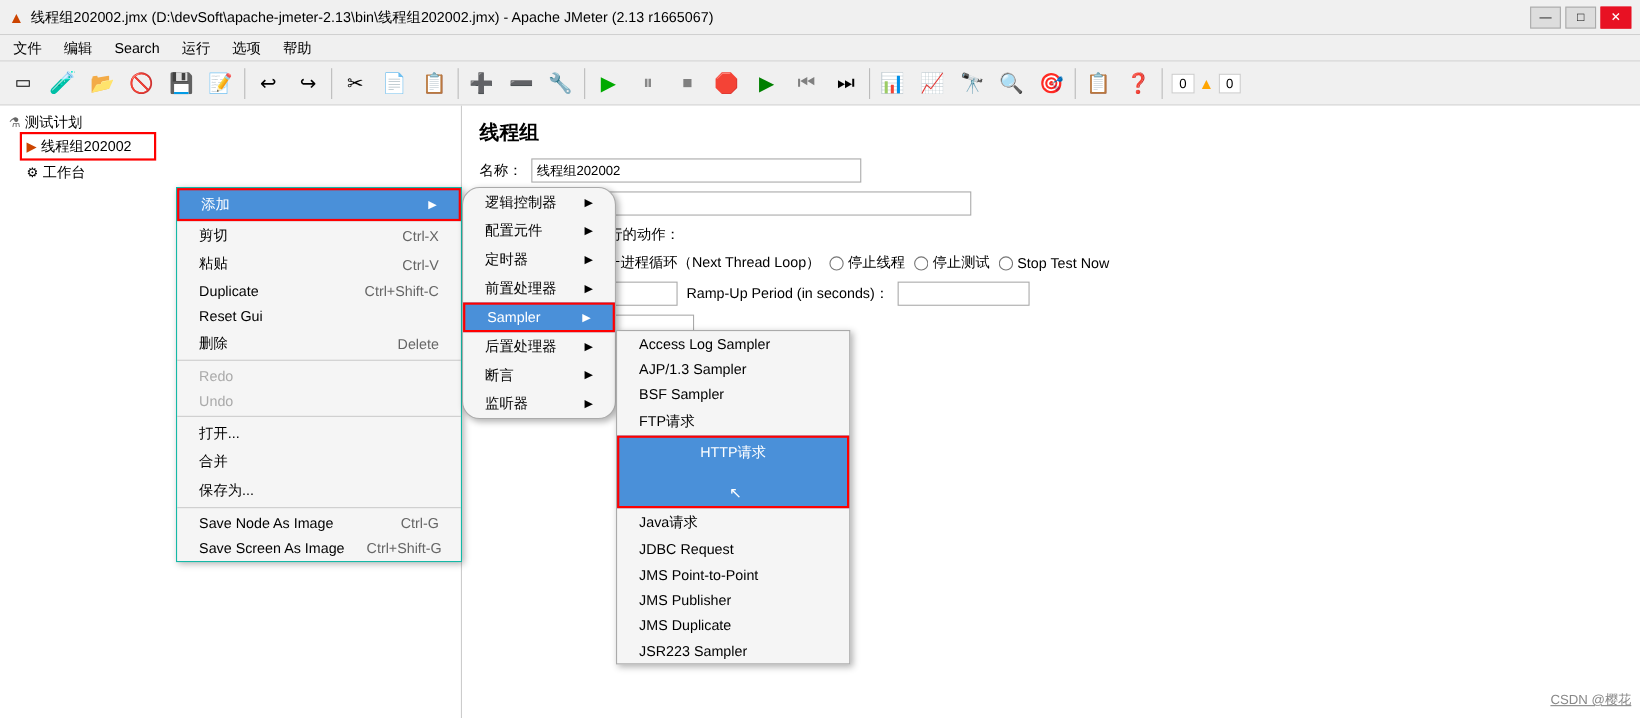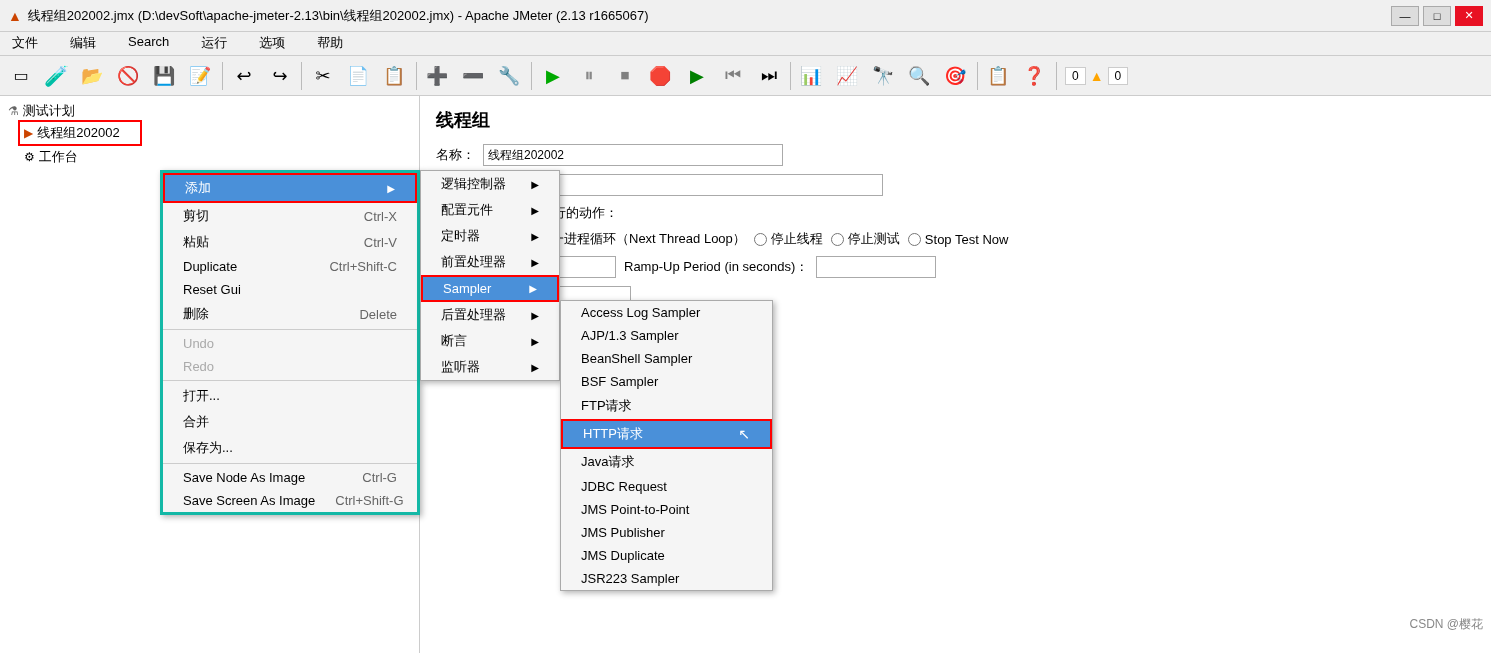--- a/index.html
+++ b/index.html
@@ -43,24 +43,24 @@
       justify-content: center;
       cursor: pointer;
       font-size: 11px;
     }
 
     
     .menu-bar {
       background: #f0f0f0;
       height: 24px;
       display: flex;
-      align-items: flex-start;
+      align-items: center;
       padding: 0 4px;
       border-bottom: 1px solid #ccc;
-      gap: 16px;
+      gap: 4px;
     }
     .menu-item {
       padding: 2px 8px;
       cursor: pointer;
       font-size: 13px;
     }
 
     
     .toolbar {
       background: #f0f0f0;
@@ -125,21 +125,21 @@
       font-size: 18px;
       font-weight: bold;
       margin-bottom: 12px;
       color: #000;
     }
 
     
     .context-menu {
       position: absolute;
       background: #f5f5f5;
-      border: 3px solid #14b8a6;
+      border: 1px solid #14b8a6;
       box-shadow: 2px 2px 6px rgba(0,0,0,0.3);
       z-index: 100;
       min-width: 160px;
     }
     .context-menu-item {
       padding: 4px 20px;
       cursor: pointer;
       display: flex;
       justify-content: space-between;
       align-items: center;
@@ -216,24 +216,25 @@
     }
     .radio-item {
       display: flex;
       align-items: center;
       gap: 4px;
     }
 
     
     .watermark {
       position: absolute;
-      bottom: 20px;
+      bottom: 8px;
       right: 8px;
       font-size: 12px;
       color: #888;
+      text-decoration: underline;
     }
 
     
     .tb-icon {
       font-size: 16px;
       line-height: 1;
     }
 
     .badge-area {
       display: flex;
@@ -254,20 +255,21 @@
     }
     
     .sampler-highlight-box {
       border: 2px solid red;
     }
     
     .http-highlight-box {
       background: #4a90d9;
       color: white;
       border: 2px solid red;
+      flex-direction: column;
     }
   </style>
 </head>
 <body>
 
 <div class="title-bar">
   <div class="title-bar-left">
     <span style="font-size:14px; color:#cc4400;">▲</span>
     <span>线程组202002.jmx (D:\devSoft\apache-jmeter-2.13\bin\线程组202002.jmx) - Apache JMeter (2.13 r1665067)</span>
   </div>
@@ -494,24 +496,24 @@
   </div>
   <div class="context-menu-item">
     <span>Reset Gui</span>
   </div>
   <div class="context-menu-item">
     <span>删除</span>
     <span class="shortcut">Delete</span>
   </div>
   <div class="context-menu-separator"></div>
   <div class="context-menu-item disabled">
+    <span>Redo</span>
+  </div>
+  <div class="context-menu-item disabled">
     <span>Undo</span>
-  </div>
-  <div class="context-menu-item disabled">
-    <span>Redo</span>
   </div>
   <div class="context-menu-separator"></div>
   <div class="context-menu-item">
     <span>打开...</span>
   </div>
   <div class="context-menu-item">
     <span>合并</span>
   </div>
   <div class="context-menu-item">
     <span>保存为...</span>
@@ -520,21 +522,21 @@
   <div class="context-menu-item">
     <span>Save Node As Image</span>
     <span class="shortcut">Ctrl-G</span>
   </div>
   <div class="context-menu-item">
     <span>Save Screen As Image</span>
     <span class="shortcut">Ctrl+Shift-G</span>
   </div>
 </div>
 
-<div class="context-menu submenu-level1" style="position:absolute; top:170px; left:420px; width:140px;">
+<div class="context-menu submenu-level1" style="position:absolute; top:170px; left:420px; width:140px;border-radius:16px;">
   <div class="context-menu-item">
     <span>逻辑控制器</span>
     <span class="submenu-arrow">▶</span>
   </div>
   <div class="context-menu-item">
     <span>配置元件</span>
     <span class="submenu-arrow">▶</span>
   </div>
   <div class="context-menu-item">
     <span>定时器</span>
@@ -562,23 +564,20 @@
     <span class="submenu-arrow">▶</span>
   </div>
 </div>
 
 <div class="context-menu submenu-level2" style="position:absolute; top:300px; left:560px; width:213px;">
   <div class="context-menu-item">
     <span>Access Log Sampler</span>
   </div>
   <div class="context-menu-item">
     <span>AJP/1.3 Sampler</span>
-  </div>
-  <div class="context-menu-item">
-    <span>BeanShell Sampler</span>
   </div>
   <div class="context-menu-item">
     <span>BSF Sampler</span>
   </div>
   <div class="context-menu-item">
     <span>FTP请求</span>
   </div>
 
   <div class="context-menu-item highlighted http-highlight-box" style="position:relative;">
     <span>HTTP请求</span>

